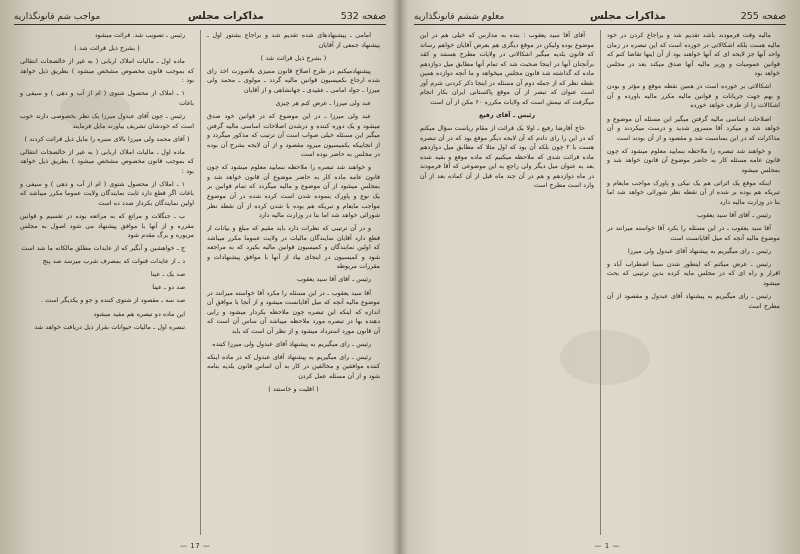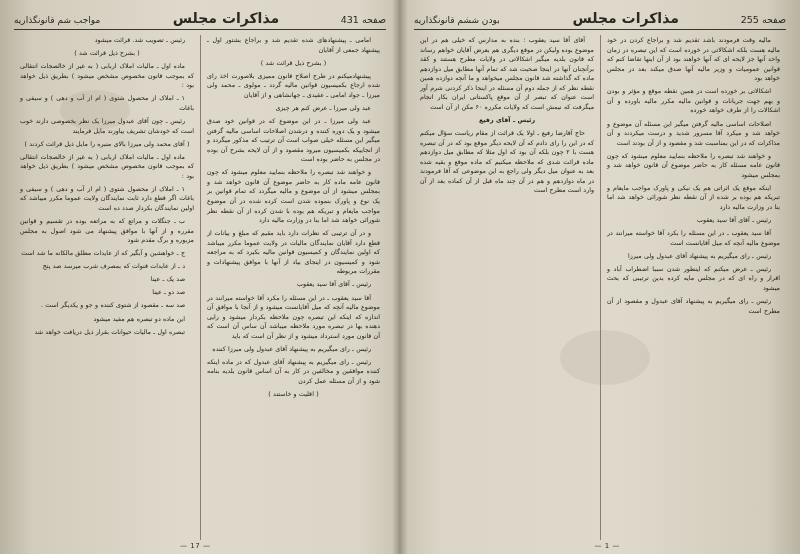--- a/index.html
+++ b/index.html
@@ -57,21 +57,21 @@
     justify-content: space-between;
     font-size: 9px;
     color: #2c2721;
   }
   .header-rule .h-piece {
     white-space: nowrap;
     font-family: "DejaVu Sans", sans-serif;
     letter-spacing: 0px;
   }
   .header-rule .h-center {
-    font-size: 14px;
+    font-size: 10px;
     font-weight: bold;
     margin-left: 11px;
   }
   .header-rule .h-pageno {
     font-size: 9.5px;
   }
 
   .cols {
     display: flex;
     flex-direction: row;
@@ -118,21 +118,21 @@
 </head>
 <body>
 
 <div id="page">
   <div class="paper-left"></div>
   <div class="paper-right"></div>
   <div class="gutter"></div>
 
   <div class="page-half left">
     <div class="header-rule">
-      <span class="h-piece h-pageno">صفحه 431</span>
+      <span class="h-piece h-pageno">صفحه 532</span>
       <span class="h-piece h-center">مذاکرات مجلس</span>
       <span class="h-piece">مواجب شم قانونگذاریه</span>
     </div>
     <div class="cols">
       <div class="col with-divider">
         <p class="para indent">امامی ـ پیشنهادهای شده تقدیم شد و براجاع بشتور اول ـ پیشنهاد جمعی از آقایان</p>
         <p class="para center">( بشرح ذیل قرائت شد )</p>
         <p class="para indent">پیشنهادمیکنم در طرح اصلاح قانون ممیزی بلاصورت اخذ رای شده ارجاع بکمیسیون قوانین مالیه گردد ـ مولوی ـ محمد ولی میرزا ـ جواد امامی ـ عقیدی ـ جهانشاهی و از آقایان</p>
         <p class="para indent">عبد ولی میرزا ـ عرض کنم هر چیزی</p>
         <p class="para indent">عبد ولی میرزا ـ در این موضوع که در قوانین خود صدق میشود و یک دوره کننده و درشدن اصلاحات اساسی مالیه گرفتن میگیر این مسئله خیلی صواب است آن ترتیب که مذکور میگردد و از انجاییکه بکمیسیون میرود مقصود و از آن لایحه بشرح آن بوده در مجلس به حاضر بوده است</p>
@@ -164,21 +164,21 @@
         <p class="para indent"></p>
       </div>
     </div>
     <div class="footer left-f">— 17 —</div>
   </div>
 
   <div class="page-half right">
     <div class="header-rule">
       <span class="h-piece h-pageno">صفحه 255</span>
       <span class="h-piece h-center">مذاکرات مجلس</span>
-      <span class="h-piece">بودن ششم قانونگذاریه</span>
+      <span class="h-piece">معلوم ششم قانونگذاریه</span>
     </div>
     <div class="cols">
       <div class="col with-divider">
         <p class="para indent">مالیه وقت فرمودند باشد تقدیم شد و براجاع کردن در خود مالیه هست بلکه اشکالاتی در خورده است که این تبصره در زمان واحد آنها جز لایحه ای که آنها خواهند بود از آن اینها تقاضا کنم که قوانین عمومیات و وزیر مالیه آنها صدق میکند بعد در مجلس خواهد بود</p>
         <p class="para indent">اشکالاتی بر خورده است در همین نقطه موقع و مؤثر و بودن و بهم جهت جریانات و قوانین مالیه مکرر مالیه باورده و آن اشکالات را از طرف خواهد خورده</p>
         <p class="para indent">اصلاحات اساسی مالیه گرفتن میگیر این مسئله آن موضوع و خواهد شد و میکرد آقا مسرور شدید و درست میکردند و آن مذاکرات که در این بمناسبت شد و مقصود و از آن بودند است</p>
         <p class="para indent">و خواهند شد تبصره را ملاحظه بنمایید معلوم میشود که چون قانون عامه مسئله کار به حاضر موضوع آن قانون خواهد شد و بمجلس میشود</p>
         <p class="para indent">اینکه موقع یک اثراتی هم یک نیکی و پاورک مواجب مایعام و تبریکه هم بوده بر شده از آن نقطه نظر شورائی خواهد شد اما بنا در وزارت مالیه دارد</p>
         <p class="para indent">رئیس ـ آقای آقا سید یعقوب</p>
         <p class="para indent">آقا سید یعقوب ـ در این مسئله را بکرد آقا خواسته میرانند در موضوع مالیه آنچه که میل آقایانست است</p>

